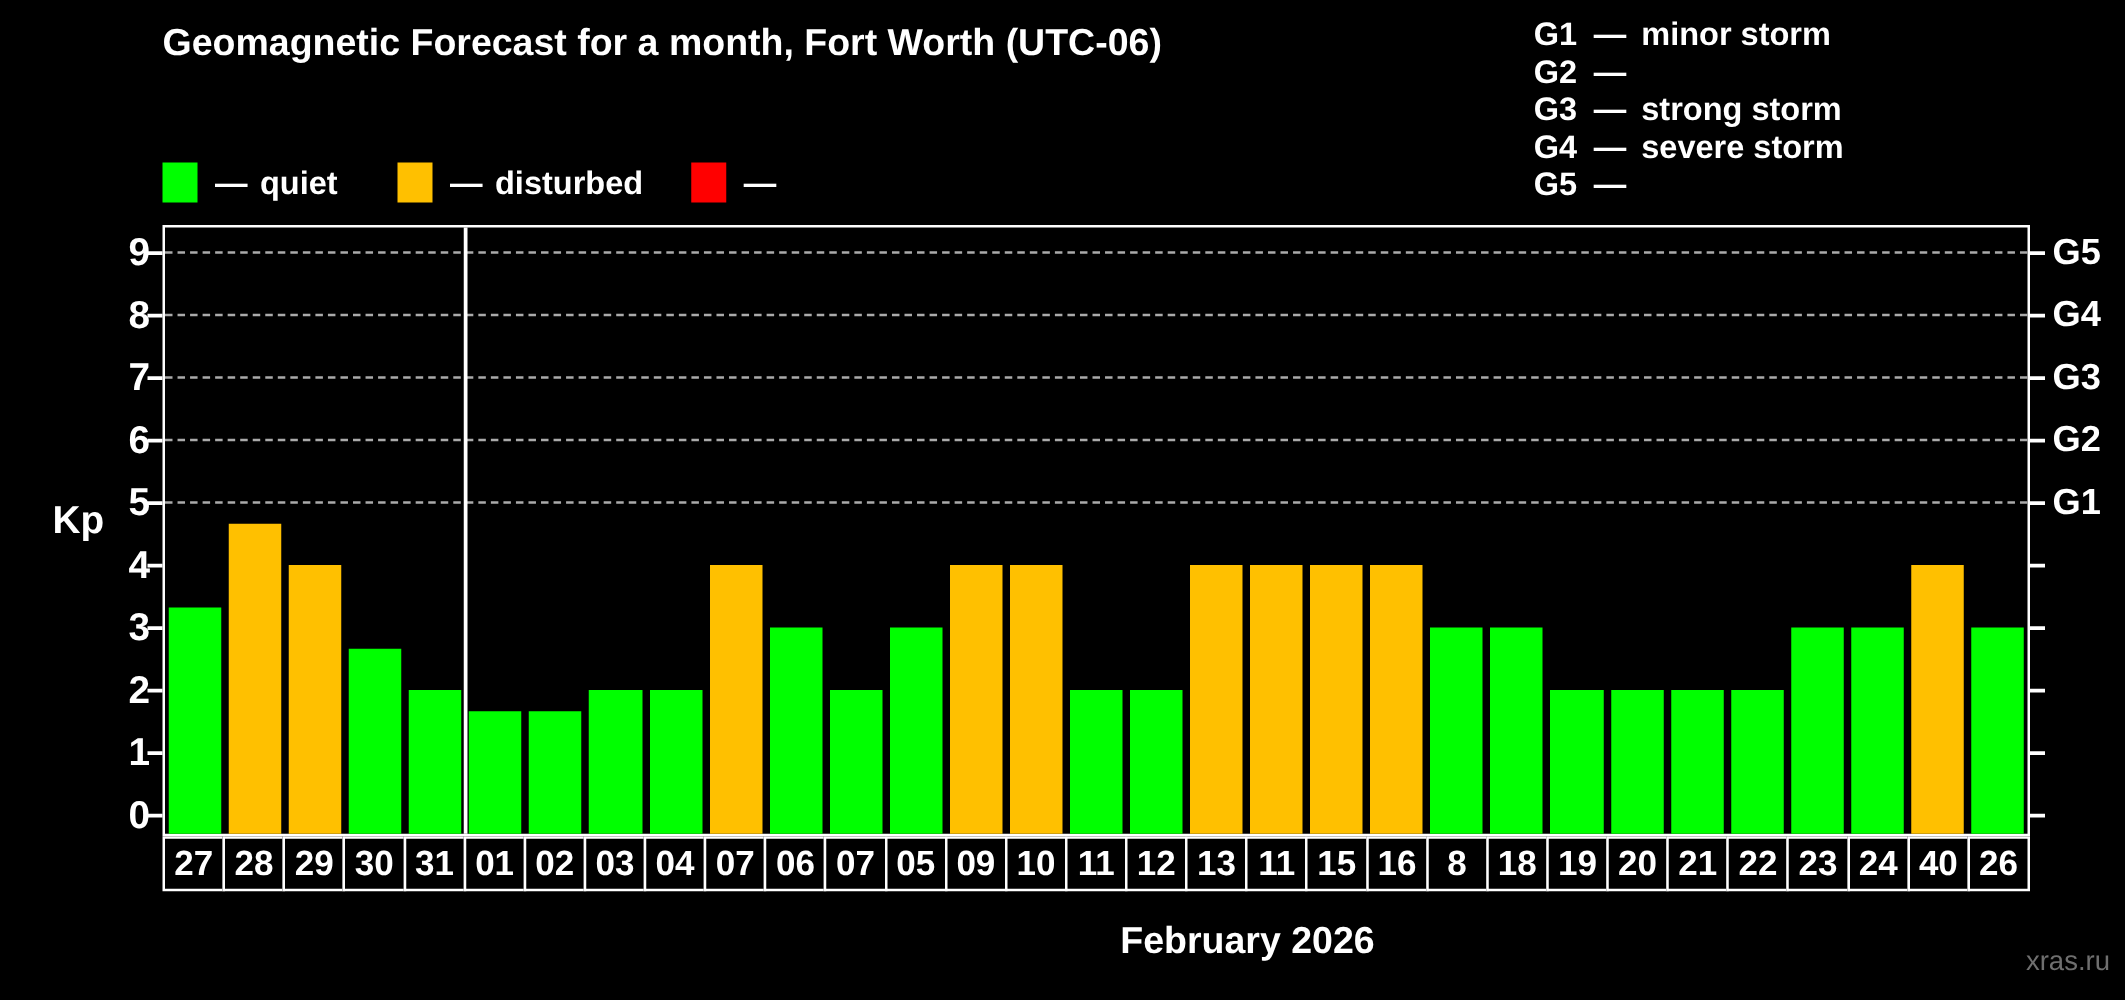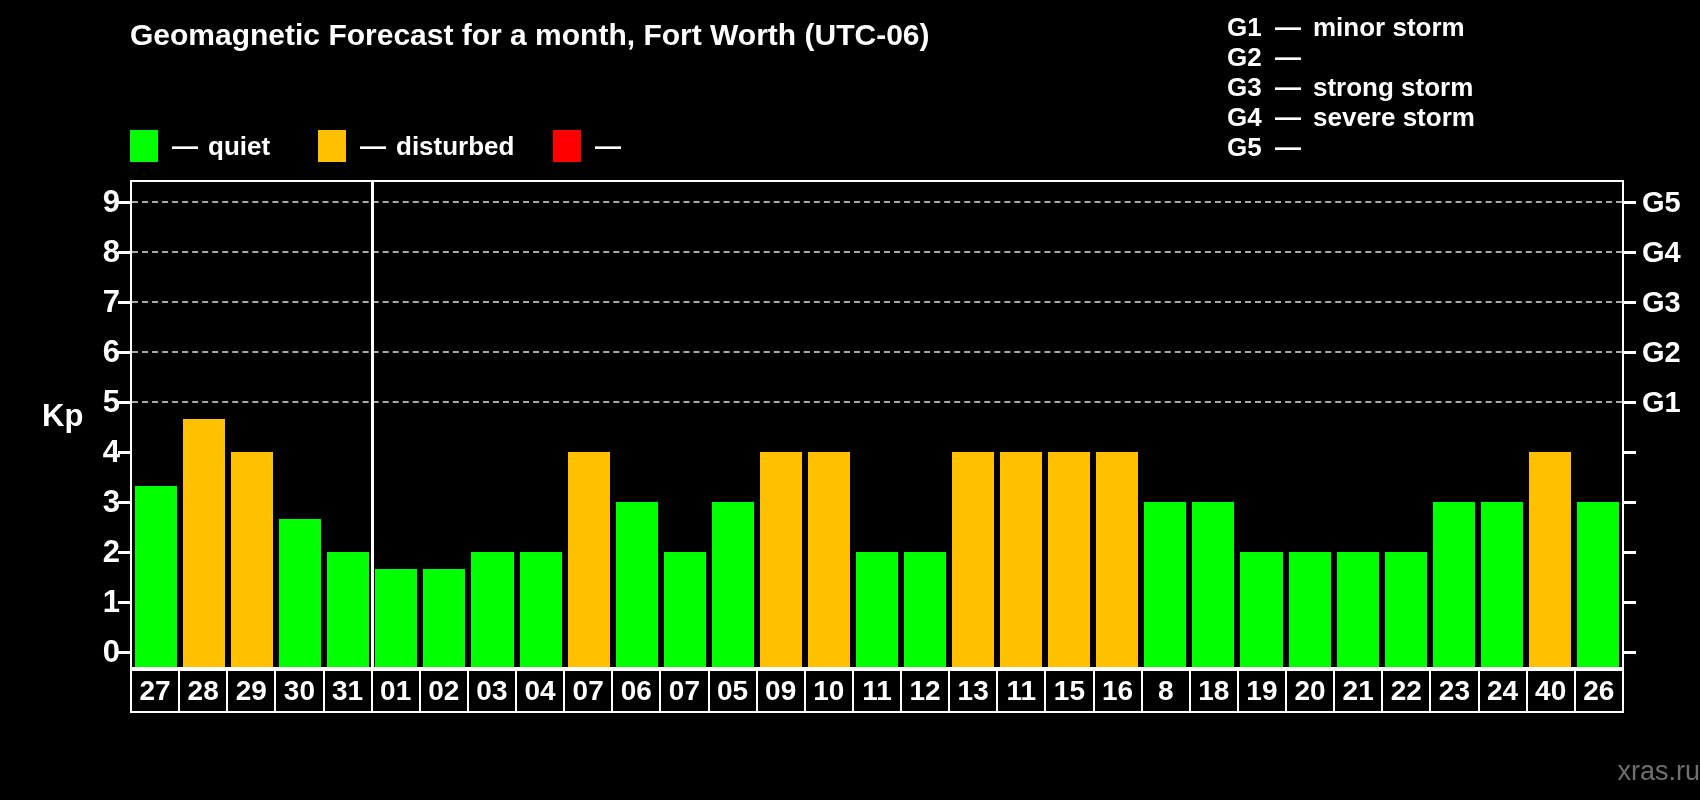--- a/index.html
+++ b/index.html
@@ -42,21 +42,21 @@
            font-size: 29px; font-weight: bold; }
 
   .day-row { position: absolute; left: 130px; top: 669px; width: 1494px; height: 44px;
              display: flex; box-sizing: border-box; }
   .day-cell { flex: 1; box-sizing: border-box; border: 2px solid #fff; background: #000;
               text-align: center; line-height: 40px; font-size: 28px; font-weight: bold; }
   .day-cell + .day-cell { margin-left: -2px; }
 
   .month-label { position: absolute; left: 998px; top: 736px; transform: translateX(-50%);
                  font-size: 30px; font-weight: bold; white-space: nowrap; }
-  .watermark { position: absolute; right: 0; top: 756px; font-size: 27px; color: #6f6f6f; }
+  .watermark { position: absolute; right: 12px; top: 756px; font-size: 22px; color: #6f6f6f; }
 </style>
 </head>
 <body>
 
 <div class="canvas">
 
   <div class="title">Geomagnetic Forecast for a month, Fort Worth (UTC-06)</div>
 
   <div class="legend-item" style="left:130px">
     <span class="swatch" style="background:#00ff00"></span>
@@ -205,14 +205,15 @@
       <div class="day-cell">19</div>
       <div class="day-cell">20</div>
       <div class="day-cell">21</div>
       <div class="day-cell">22</div>
       <div class="day-cell">23</div>
       <div class="day-cell">24</div>
       <div class="day-cell">40</div>
       <div class="day-cell">26</div>
     </div>
 
+  <div class="month-label">February 2026</div>
   <div class="watermark">xras.ru</div>
 </div>
 
 </body></html>

